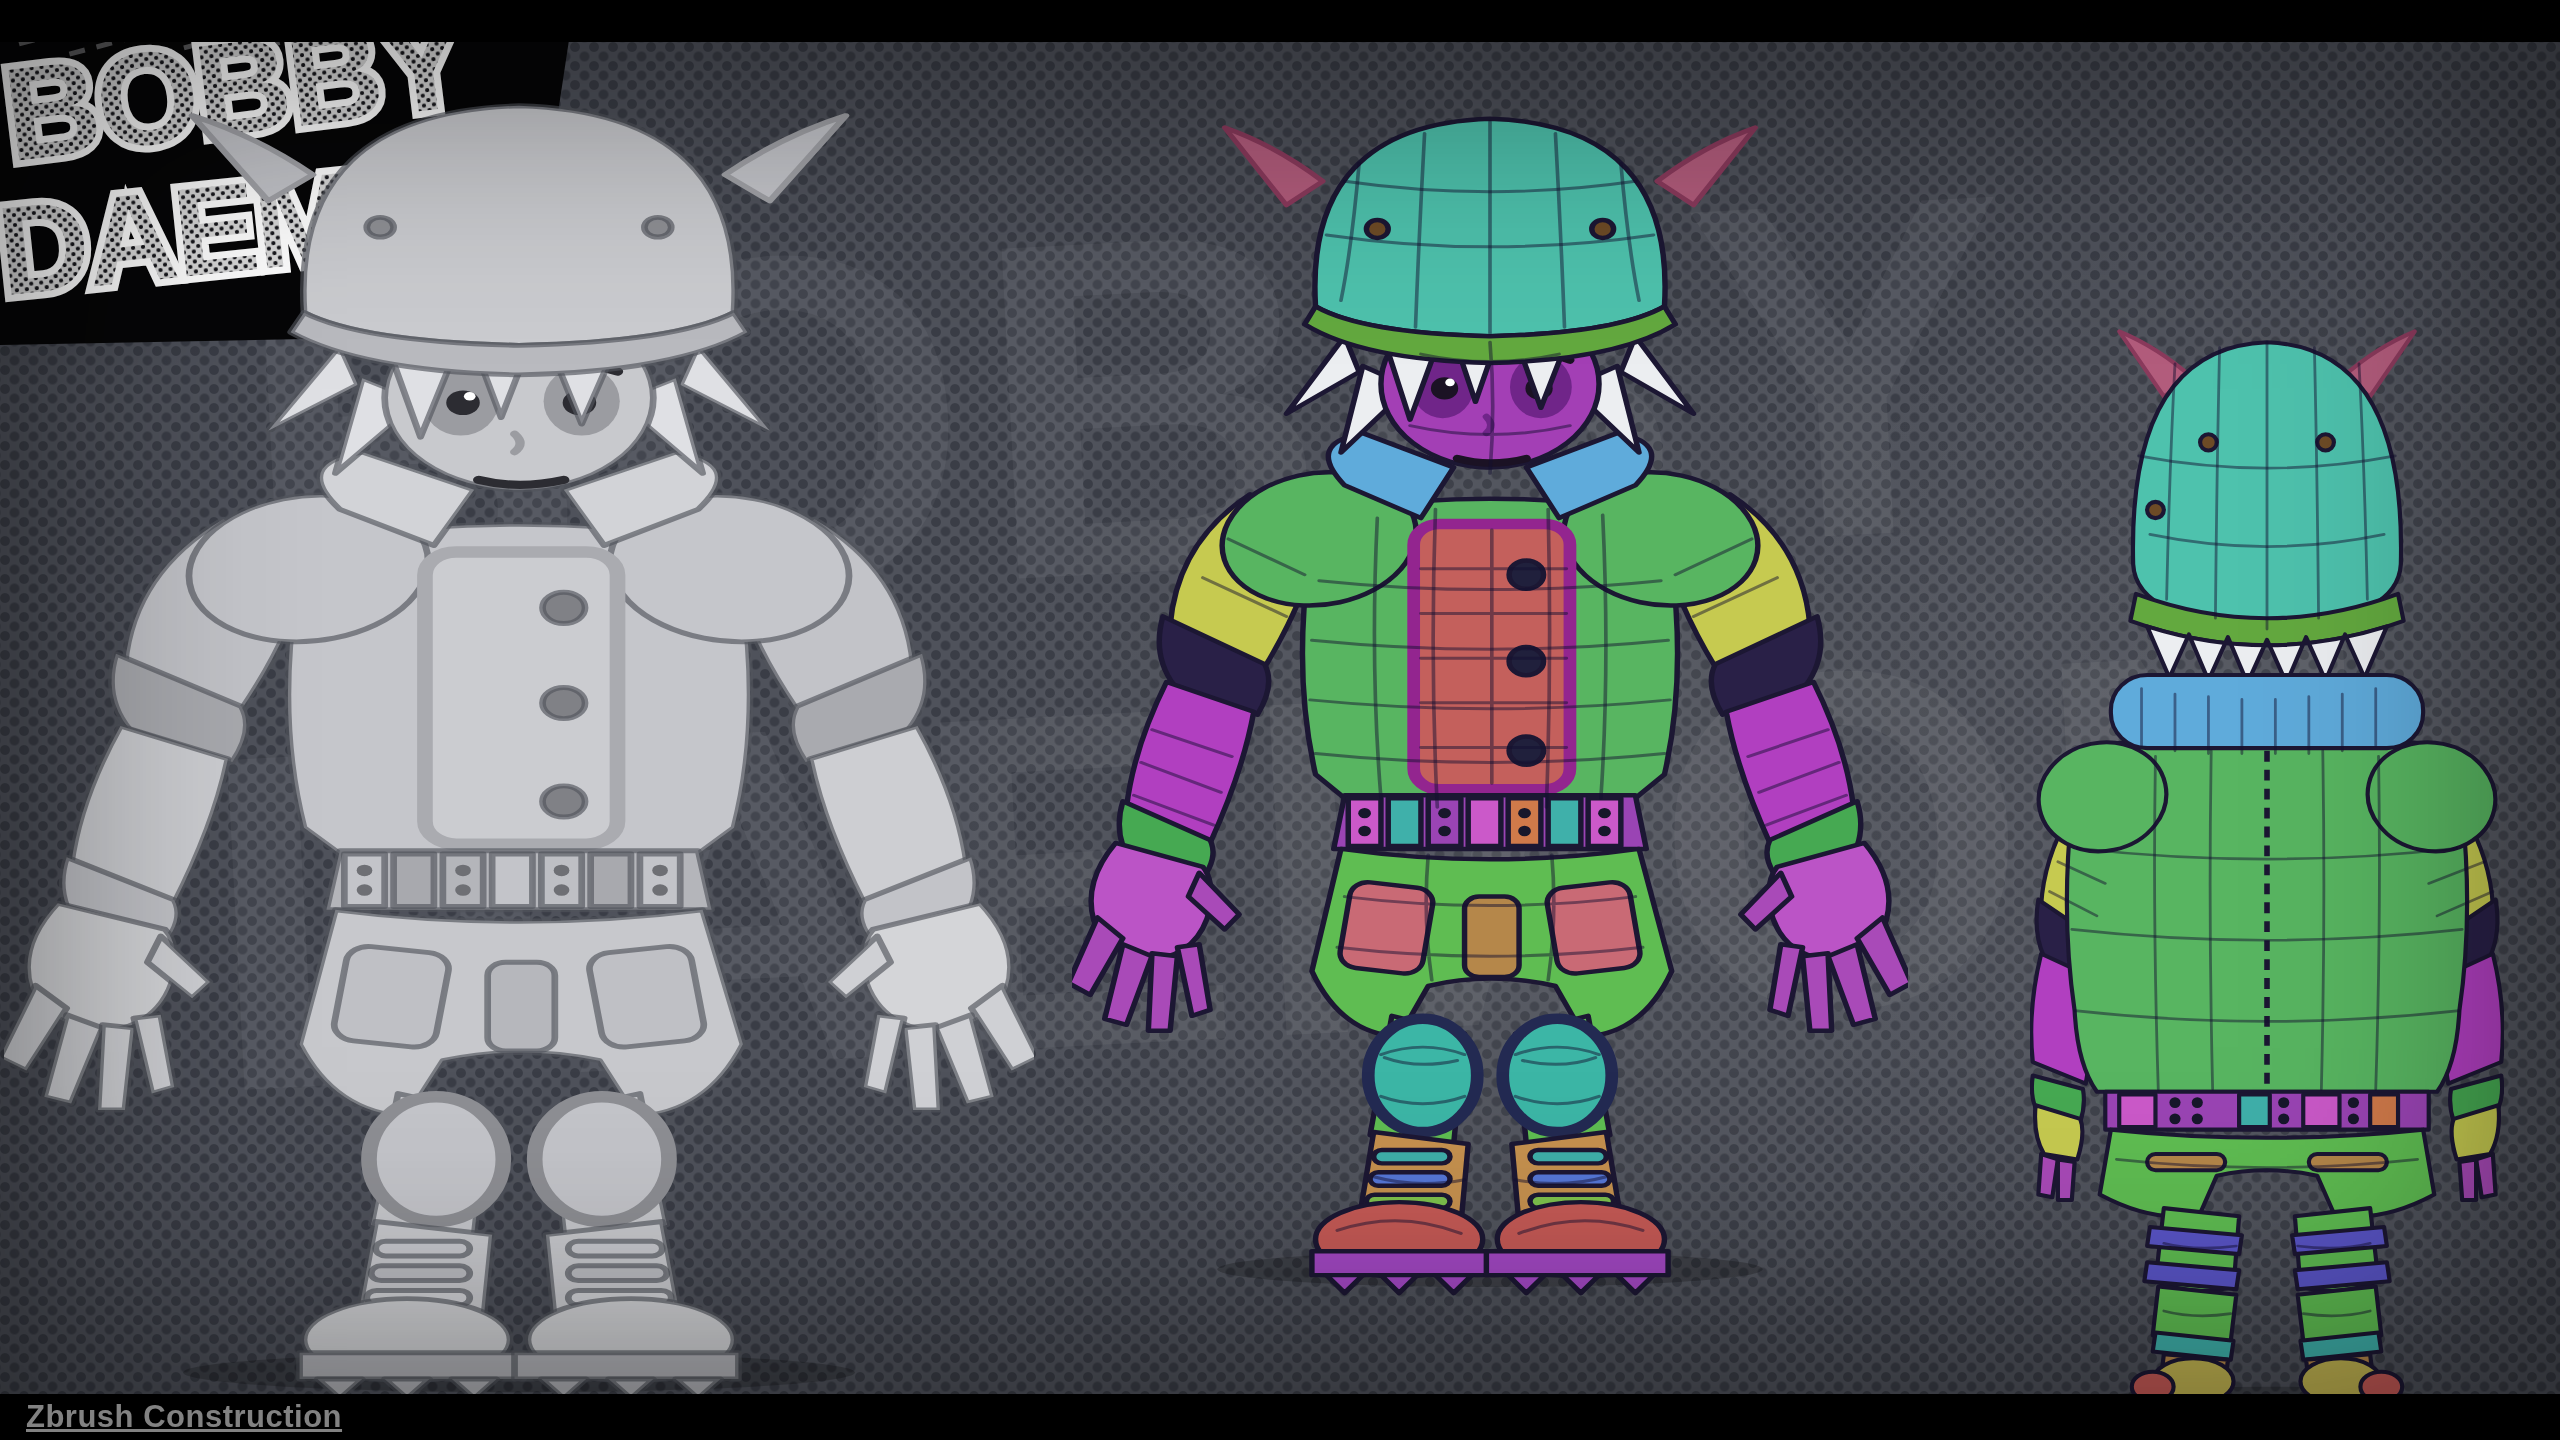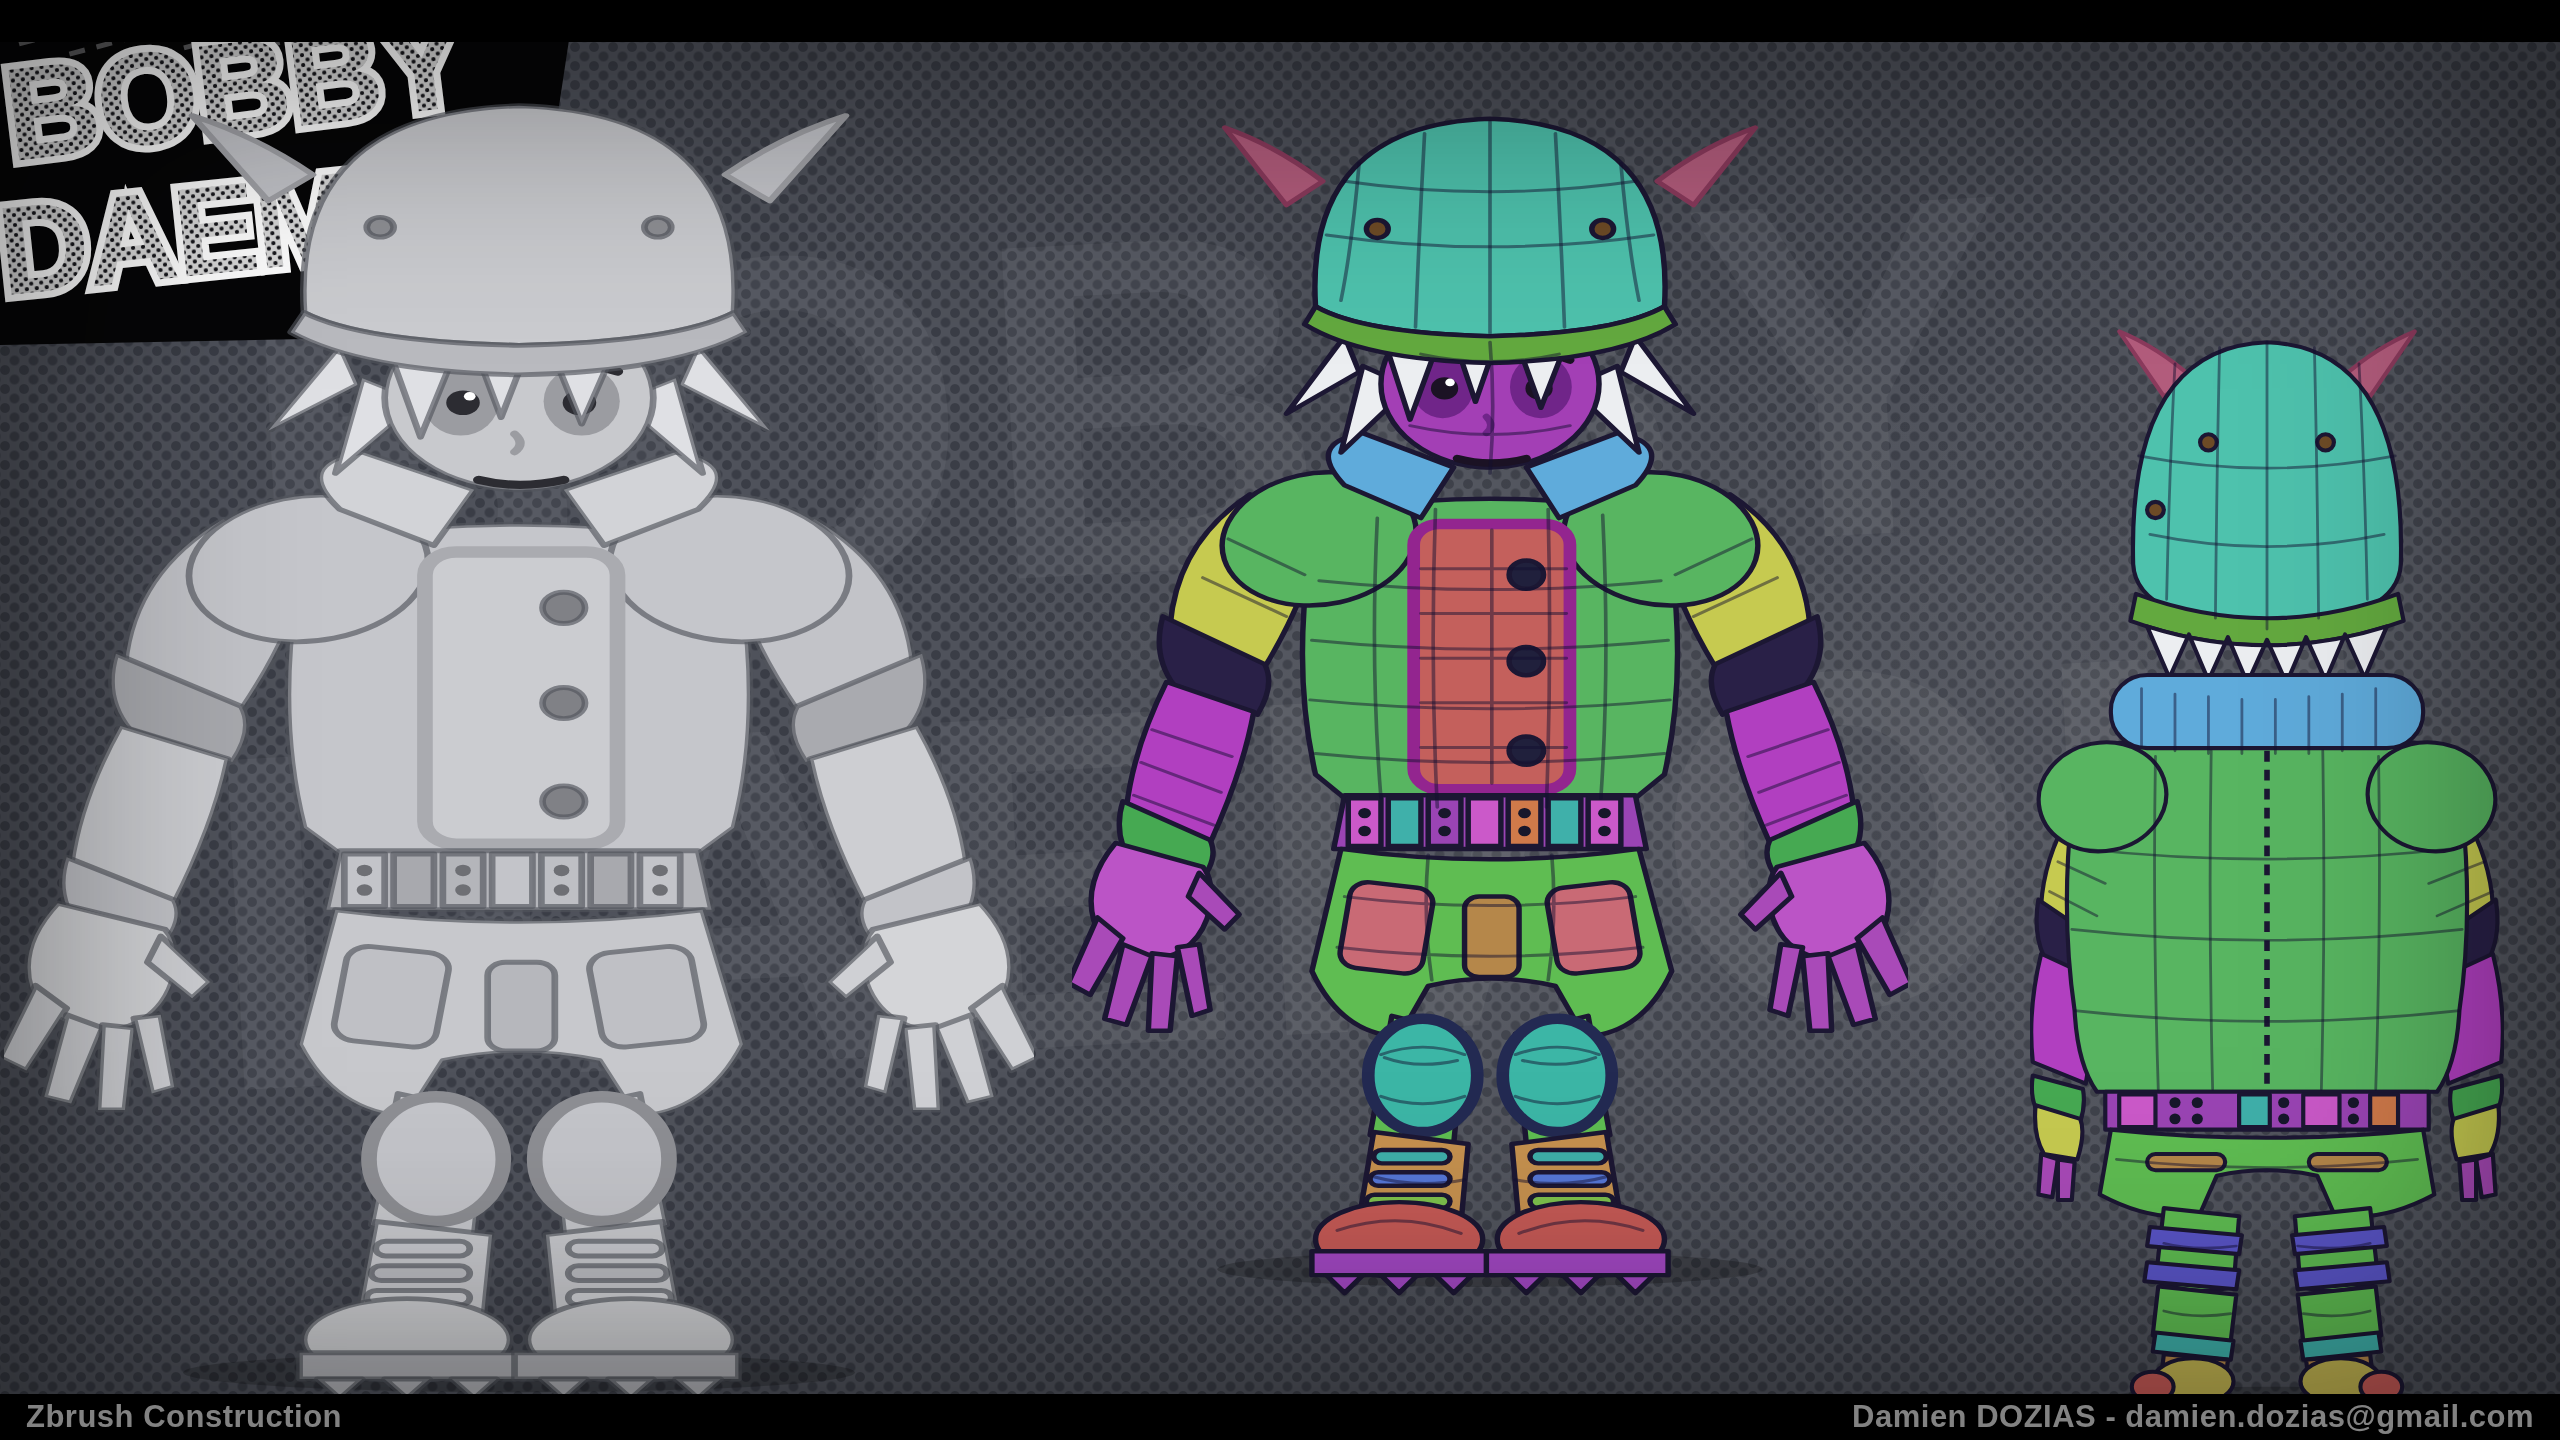--- a/index.html
+++ b/index.html
@@ -3,21 +3,21 @@
 <meta charset="utf-8">
 <style>
   html,body{margin:0;padding:0;width:2560px;height:1440px;background:#000;overflow:hidden;
     font-family:"Liberation Sans", sans-serif;}
   .stage{position:relative;width:2560px;height:1440px;background:#000;}
   
   .bar-top{position:absolute;left:0;top:0;width:100%;height:42px;background:var(--p-bar-black,#000);z-index:6;}
   .bar-bottom{position:absolute;left:0;bottom:0;width:100%;height:46px;background:var(--p-bar-black,#000);z-index:6;
     display:flex;align-items:center;justify-content:space-between;padding:0 26px;box-sizing:border-box;}
   .footer-text{font-size:31px;font-weight:bold;color:var(--p-footer-text,#818181);letter-spacing:.5px;
-    text-shadow:0 2px 2px rgba(0,0,0,.8);white-space:nowrap;}
+    text-shadow:0 2px 2px rgba(0,0,0,.8);white-space:nowrap;text-decoration:underline;}
   
   .canvas{position:absolute;left:0;top:42px;width:2560px;height:1352px;overflow:hidden;
     background-color:var(--p-background,#4f525b);
     background-image:
       radial-gradient(circle at 5px 5px, var(--p-background-dot,#3a3d46) 4.4px, rgba(0,0,0,0) 5.4px),
       radial-gradient(circle at 5px 5px, var(--p-background-dot,#3a3d46) 4.4px, rgba(0,0,0,0) 5.4px);
     background-size:19px 19px,19px 19px;
     background-position:0 0,9.5px 9.5px;}
   .canvas::before{content:"";position:absolute;inset:0;z-index:0;
     background:
@@ -344,15 +344,14 @@
 
     <svg id="fig-back" class="fig fig-colored" viewBox="0 0 340 850" preserveAspectRatio="none">
       <use href="#backFig"></use>
     </svg>
   </div>
 
   <div class="bar-top"></div>
 
   <div class="bar-bottom">
     <span class="footer-text">Zbrush Construction</span>
-    <span class="footer-text">Damien DOZIAS - damien.dozias@gmail.com</span>
   </div>
 </div>
 
 </body></html>

